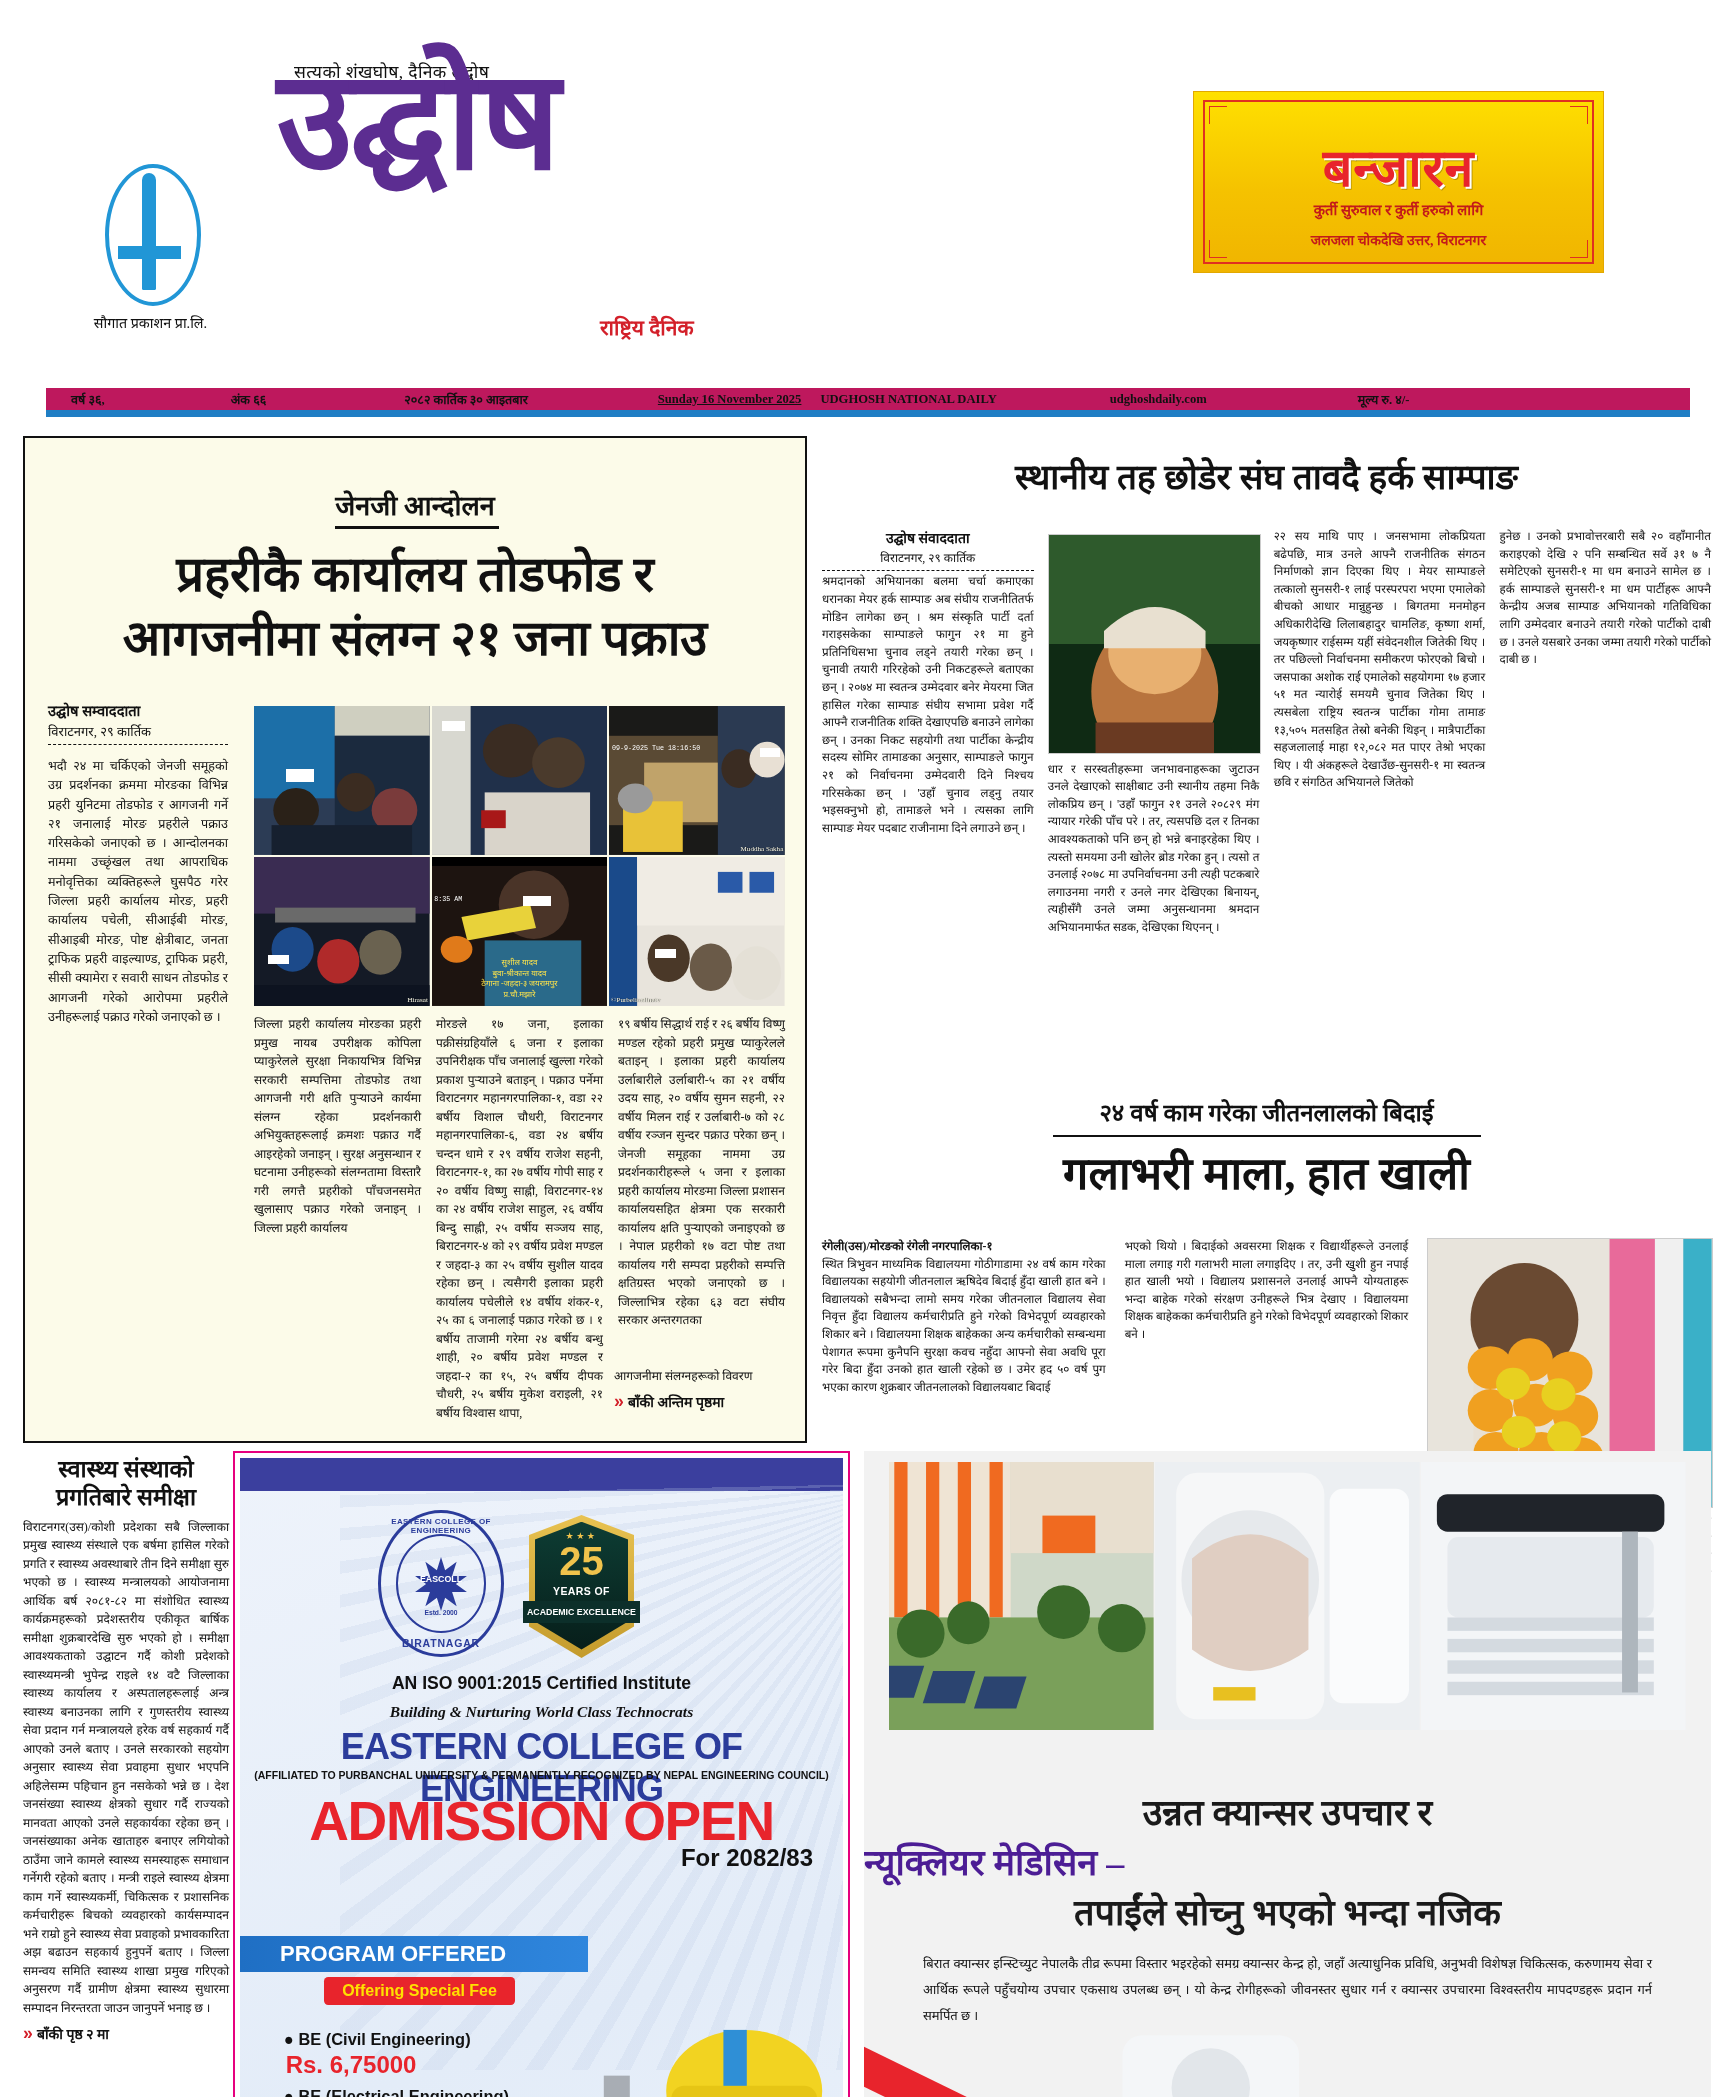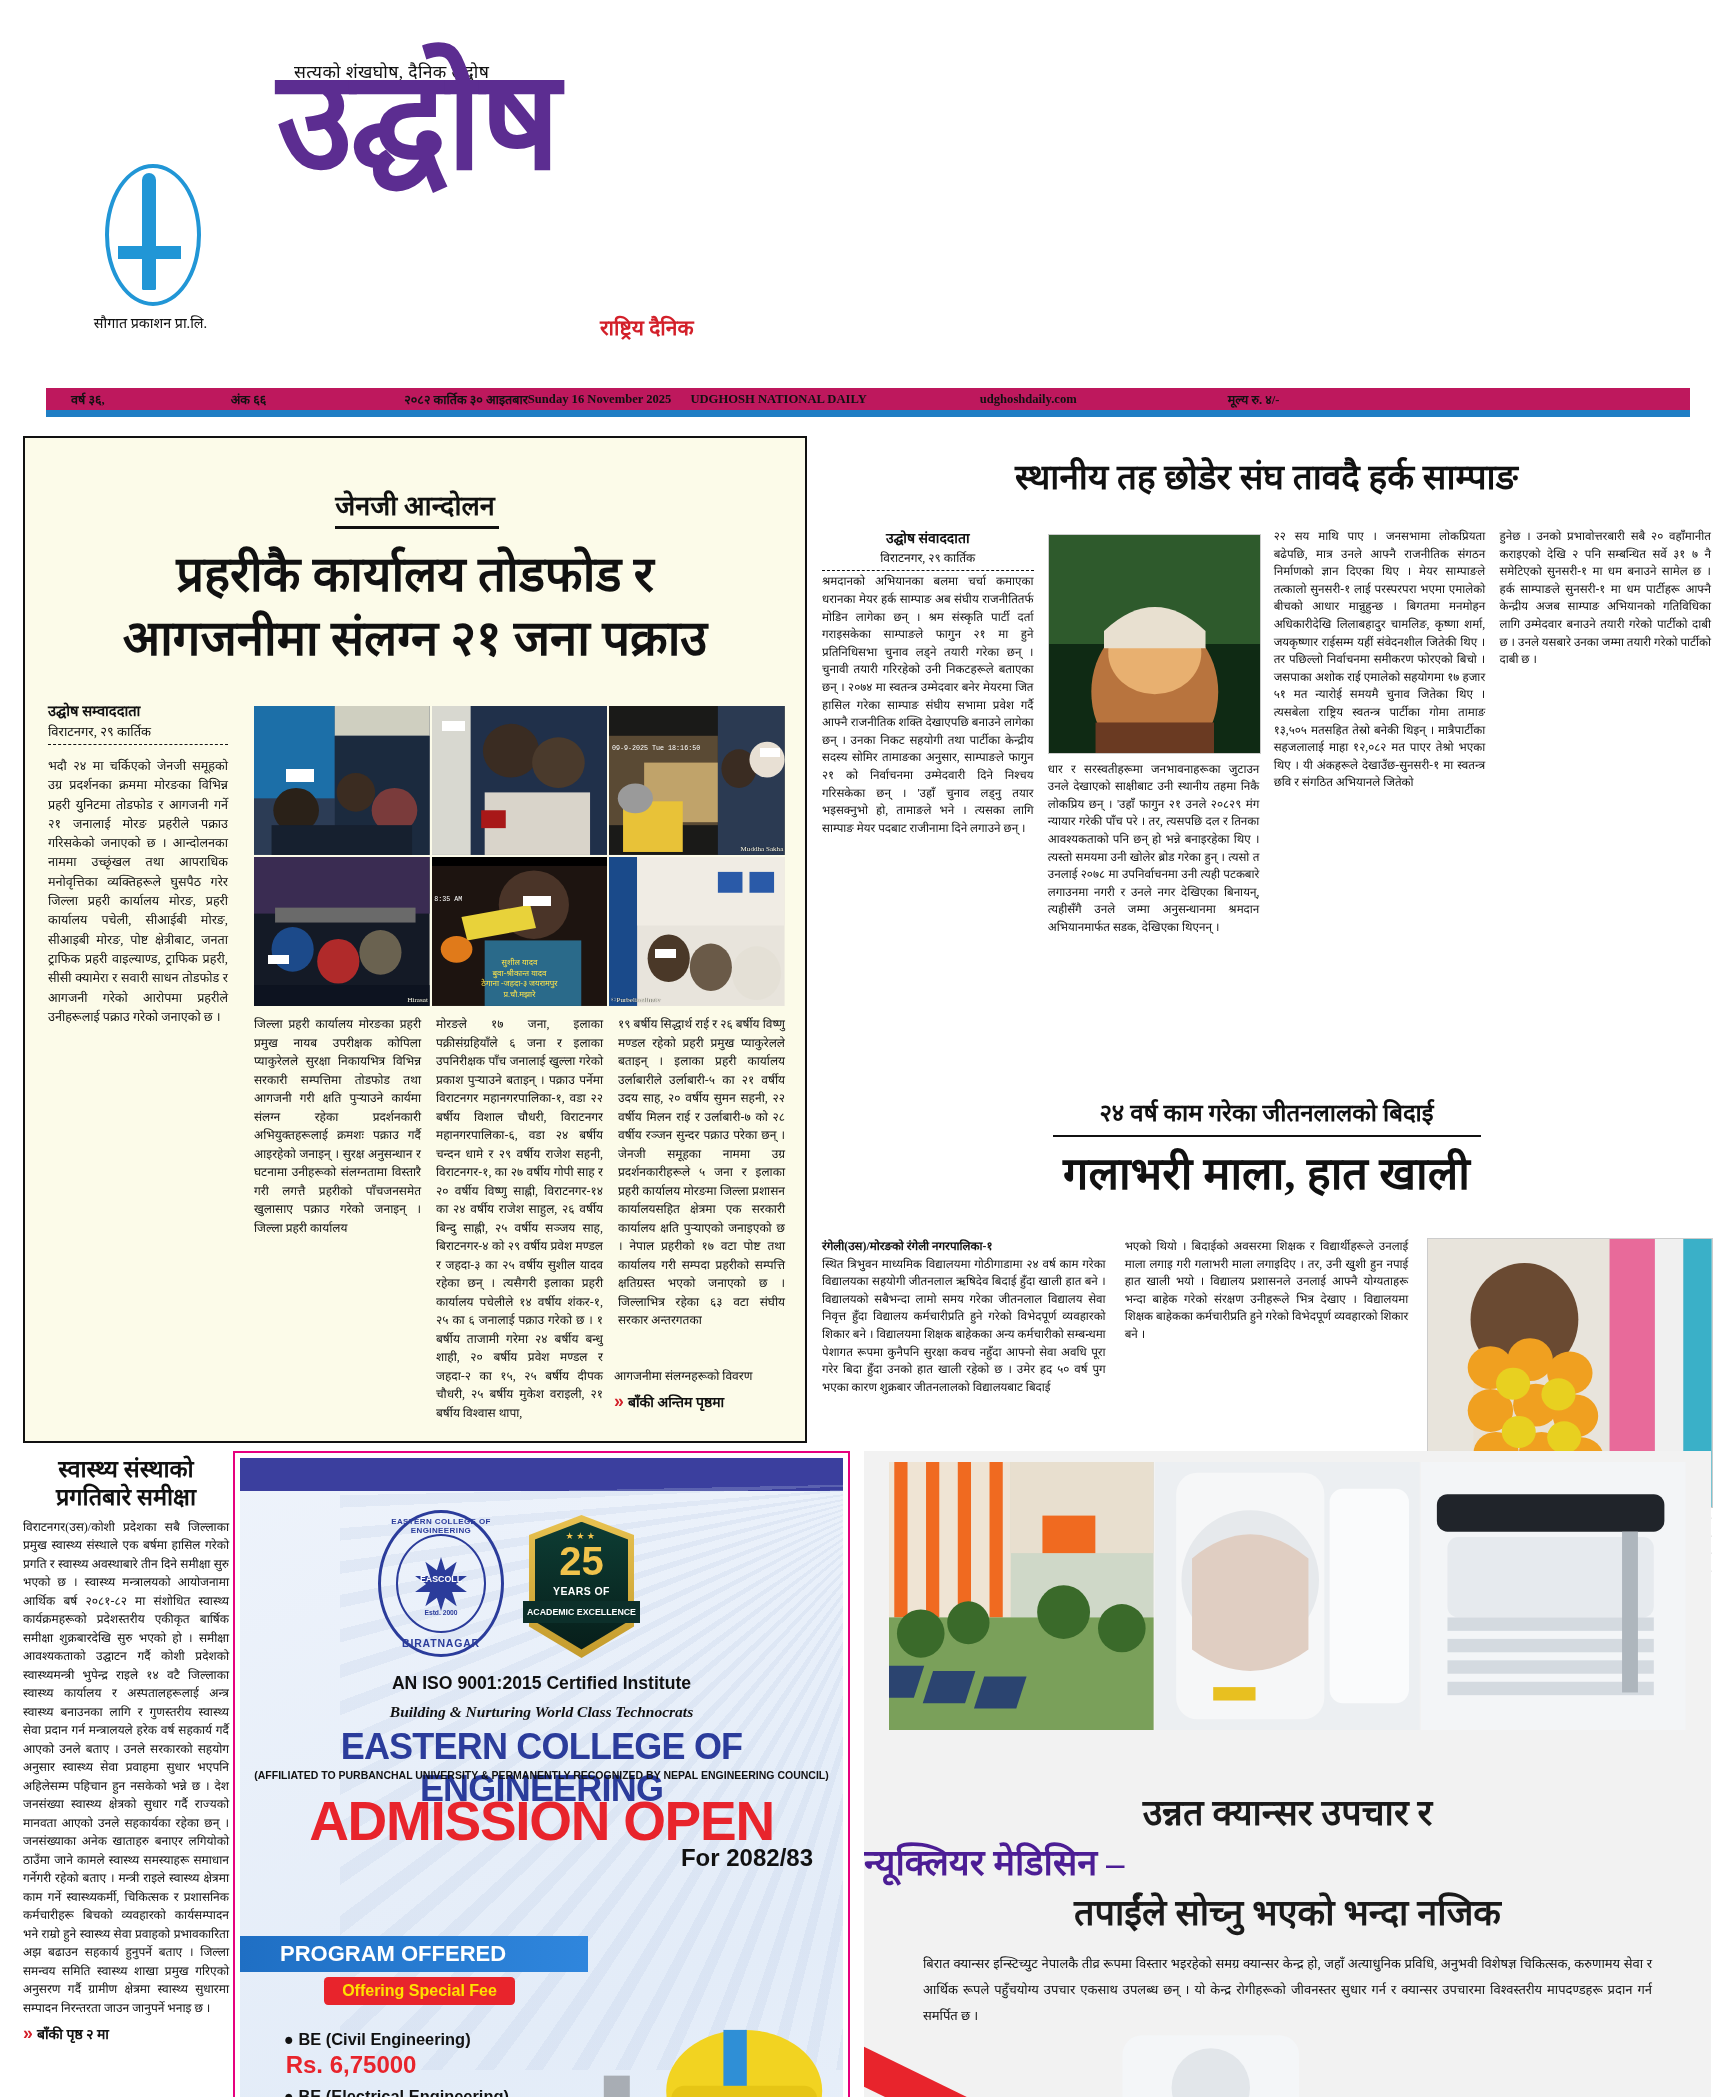--- a/index.html
+++ b/index.html
@@ -146,27 +146,38 @@
       <div class="logo-ell"></div>
         <div class="logo-pen"></div>
         <div class="logo-bar"></div>
     </div>
     <div class="logo-caption">सौगात प्रकाशन प्रा.लि.</div>
 
     <div class="tagline">सत्यको शंखघोष, दैनिक उद्घोष</div>
     <div class="title-main">उद्घोष</div>
     <div class="title-sub">राष्ट्रिय दैनिक</div>
 
+    <div class="banner-ad">
+      <div class="banner-inner">
+        <div class="banner-corner bc-tl"></div>
+          <div class="banner-corner bc-tr"></div>
+        <div class="banner-corner bc-bl"></div>
+          <div class="banner-corner bc-br"></div>
+      </div>
+      <div class="banner-title">बन्जारन</div>
+      <div class="banner-l1">कुर्ती सुरुवाल र कुर्ती हरुको लागि</div>
+      <div class="banner-l2">जलजला चोकदेखि उत्तर, विराटनगर</div>
+    </div>
   </div>
 
   <div class="infobar">
     <span class="ib ib-dev" style="margin-left:25px;">वर्ष ३६,</span>
     <span class="ib ib-dev" style="margin-left:126px;">अंक ६६</span>
     <span class="ib ib-dev" style="margin-left:138px;">२०८२ कार्तिक ३० आइतबार</span>
-    <span class="ib" style="">Sunday 16 November 2025</span>
+    <span class="ib" style="margin-left:130px;text-decoration:underline;">Sunday 16 November 2025</span>
     <span class="ib" style="margin-left:19px;">UDGHOSH NATIONAL DAILY</span>
     <span class="ib" style="margin-left:113px;">udghoshdaily.com</span>
     <span class="ib ib-dev" style="margin-left:151px;">मूल्य रु. ४/-</span>
   </div>
   <div class="infobar-underline"></div>
 
   <div class="body-wrap">
 
     <div class="lead-box">
       <div class="kicker">जेनजी आन्दोलन</div>

